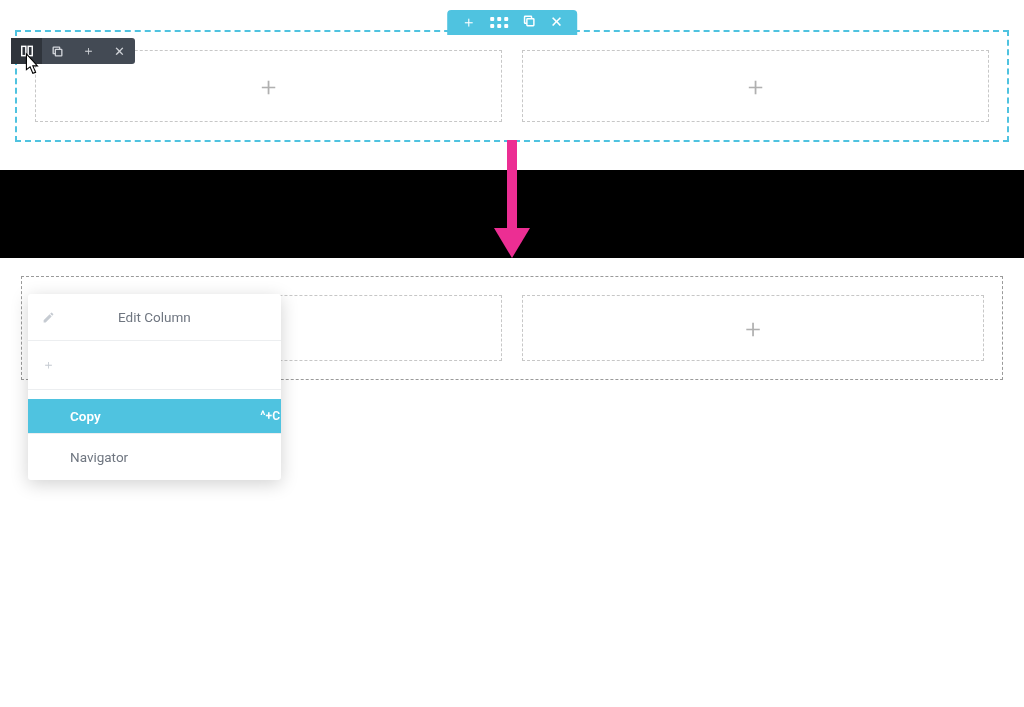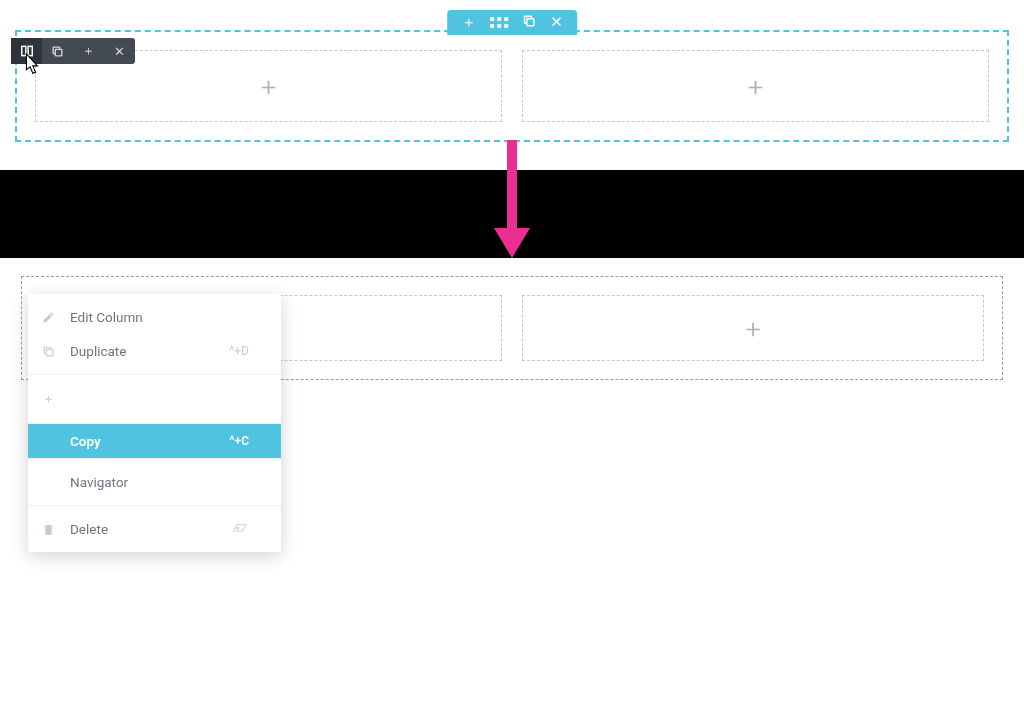--- a/index.html
+++ b/index.html
@@ -108,22 +108,23 @@
     border-radius: 3px;
     font-size: 13.5px;
     color: #6f7680;
     z-index: 40;
   }
   .menu-group { border-bottom: 1px solid #eceef0; padding: 6px 0; }
   .menu-group:last-child { border-bottom: none; }
   .menu-item {
     display: flex;
     align-items: center;
-    padding: 9px 32px 9px 14px;
+    padding: 9px 1px 9px 14px;
     cursor: pointer;
+    gap: 48px;
   }
   .menu-item .micon {
     width: 18px;
     margin-right: 10px;
     color: #c6cbd2;
     font-size: 13px;
     display: flex;
     align-items: center;
   }
   .menu-item .label { flex: 1; }
@@ -204,66 +205,40 @@
 <div class="context-menu">
   <div class="menu-group">
     <div class="menu-item">
       <span class="micon">
         <svg width="13" height="13" viewBox="0 0 24 24" fill="currentColor">
             <path d="M3 17.25V21h3.75L17.81 9.94l-3.75-3.75L3 17.25zM20.71 7.04a1 1 0 0 0 0-1.41l-2.34-2.34a1 1 0 0 0-1.41 0l-1.83 1.83 3.75 3.75 1.83-1.83z"></path>
           </svg>
       </span>
       <span class="label">Edit Column</span>
     </div>
-    <div class="menu-item">
-      <span class="micon">
-        <svg width="13" height="13" viewBox="0 0 24 24" fill="none" stroke="currentColor" stroke-width="2">
-            <rect x="8" y="8" width="12" height="12" rx="1"></rect>
-            <path d="M16 8V5a1 1 0 0 0-1-1H5a1 1 0 0 0-1 1v10a1 1 0 0 0 1 1h3"></path>
-          </svg>
-      </span>
-      <span class="label">Duplicate</span>
-      <span class="shortcut">^+D</span>
-    </div>
   </div>
 
   <div class="menu-group">
     <div class="menu-item">
       <span class="micon">＋</span>
     </div>
   </div>
 
-  <div class="menu-group" style="padding:0;">
+  <div class="menu-group" style="padding:0;margin-top:9px;">
     <div class="menu-item highlight indent">
       <span class="label">Copy</span>
       <span class="shortcut">^+C</span>
     </div>
   </div>
 
   <div class="menu-group">
     <div class="menu-item indent">
       <span class="label">Navigator</span>
     </div>
   </div>
 
-  <div class="menu-group">
-    <div class="menu-item">
-      <span class="micon">
-        <svg width="13" height="13" viewBox="0 0 24 24" fill="currentColor">
-            <path d="M6 7h12v13a2 2 0 0 1-2 2H8a2 2 0 0 1-2-2V7zm3-4h6l1 2h4v2H4V5h4l1-2z"></path>
-          </svg>
-      </span>
-      <span class="label">Delete</span>
-      <span class="trash-off">
-        <svg width="18" height="13" viewBox="0 0 24 16" fill="none" stroke="currentColor" stroke-width="1.6">
-            <path d="M3 13l5-9h12l-5 9H3z"></path>
-            <path d="M7 7l4 4M11 7l-4 4"></path>
-          </svg>
-      </span>
-    </div>
-  </div>
 </div>
 
 <div class="cursor" style="top:455px; left:180px;">
   <svg viewBox="0 0 24 28">
       <path d="M7 2v17l4-3 3 7 3-1-3-7h5L7 2z" fill="#fff" stroke="#000" stroke-width="1.2"></path>
     </svg>
 </div>
 
 </body></html>

